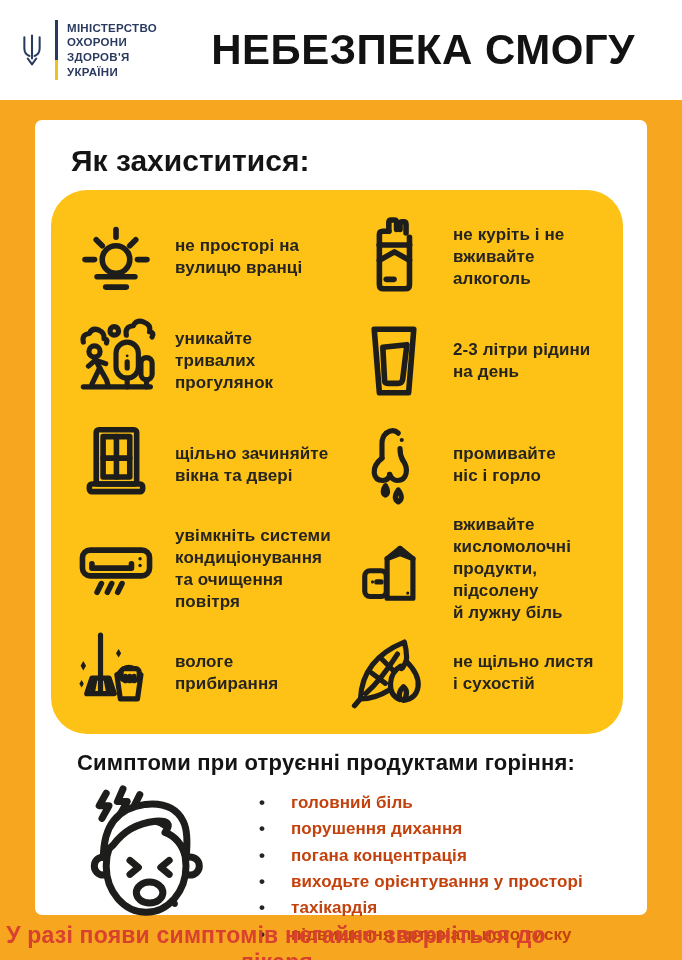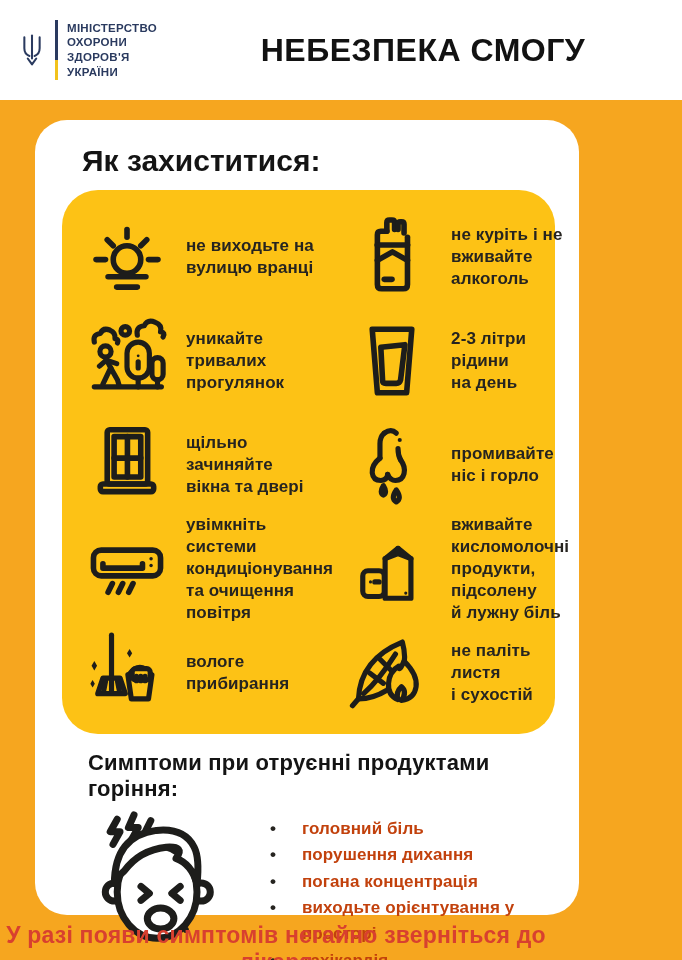--- a/index.html
+++ b/index.html
@@ -22,27 +22,27 @@
     width:682px;height:100px;background:#fff;
     display:flex;align-items:center;padding:0 20px 0 18px;
   }
   .logo{display:flex;align-items:center;gap:9px;width:166px;flex:0 0 auto;}
   .logo-bar{width:3px;height:60px;background:linear-gradient(to bottom,var(--navy) 0%,var(--navy) 66%,#F2C21C 66%,#F2C21C 100%);}
   .ministry{
     font-size:11.5px;font-weight:700;line-height:1.28;color:var(--navy);
     letter-spacing:.3px;white-space:pre-line;
   }
   .title{
-    flex:1;text-align:center;font-size:32px;font-weight:800;
+    flex:1;text-align:center;font-size:42px;font-weight:800;
     color:#121212;letter-spacing:.5px;white-space:nowrap;
   }
   
   .white-card{
-    position:absolute;left:35px;top:120px;width:544px;height:795px;
-    background:#fff;border-radius:32px;padding:22px 24px 0 27px;
+    position:absolute;left:35px;top:120px;width:612px;height:795px;
+    background:#fff;border-radius:7px;padding:22px 24px 0 16px;
   }
   .protect-heading{
     font-size:30px;font-weight:800;color:#141414;margin:2px 0 12px 20px;
   }
   .inner-card{
     background:var(--card-yellow);border-radius:36px;
     padding:16px 10px 10px 12px;
     display:grid;grid-template-columns:1fr 1fr;grid-auto-rows:102px;
     column-gap:6px;row-gap:2px;
   }
@@ -106,21 +106,21 @@
           <circle cx="50" cy="53" r="16"></circle>
           <path d="M50 18 V27"></path>
             <path d="M27 30 L34 37"></path>
             <path d="M73 30 L66 37"></path>
           <path d="M14 53 H25"></path>
             <path d="M75 53 H86"></path>
           <path d="M28 73 H72"></path>
             <path d="M38 85 H62"></path>
         </svg>
       </span>
-      <p class="item-text">не виходьте на
+      <p class="item-text">не просторі на
 вулицю вранці</p>
     </div>
 
     <div class="item">
       <span class="ic">
         <svg viewBox="0 0 100 100" fill="none" stroke="#1D1D1B" stroke-width="6.5" stroke-linecap="round" stroke-linejoin="round">
           <path d="M33 36 V82 Q33 87 38 87 H63 Q68 87 68 82 V36"></path>
           <path d="M33 36 V24 Q33 20 37 20 H44"></path>
           <path d="M68 36 V27"></path>
           <path d="M44 20 V10 Q44 7 47 7 H50 Q53 7 53 10 V18"></path>
@@ -262,21 +262,21 @@
       <span class="ic">
         <svg viewBox="0 0 100 100" fill="none" stroke="#1D1D1B" stroke-width="6" stroke-linecap="round" stroke-linejoin="round">
           <path d="M11 80 Q13 34 62 14 Q72 50 44 70 Q28 80 11 80 Z"></path>
           <path d="M11 80 L4 88"></path>
           <path d="M17 74 Q35 58 54 28"></path>
           <path d="M24 50 L40 62"></path>
             <path d="M36 34 L50 48"></path>
           <path d="M64 36 Q80 52 78 66 Q76 80 61 82 Q68 72 61 66 Q54 72 57 81 Q45 76 46 62 Q47 48 58 42 Q58 50 64 36 Z" fill="#FDC215"></path>
         </svg>
       </span>
-      <p class="item-text">не паліть листя
+      <p class="item-text">не щільно листя
 і сухостій</p>
     </div>
 
   </div>
 
   <div class="sym-heading">Симптоми при отруєнні продуктами горіння:</div>
 
   <div class="sym-row">
     <span class="sym-icon">
       <svg viewBox="0 0 120 120" fill="none" stroke="#1D1D1B" stroke-width="5" stroke-linecap="round" stroke-linejoin="round">

